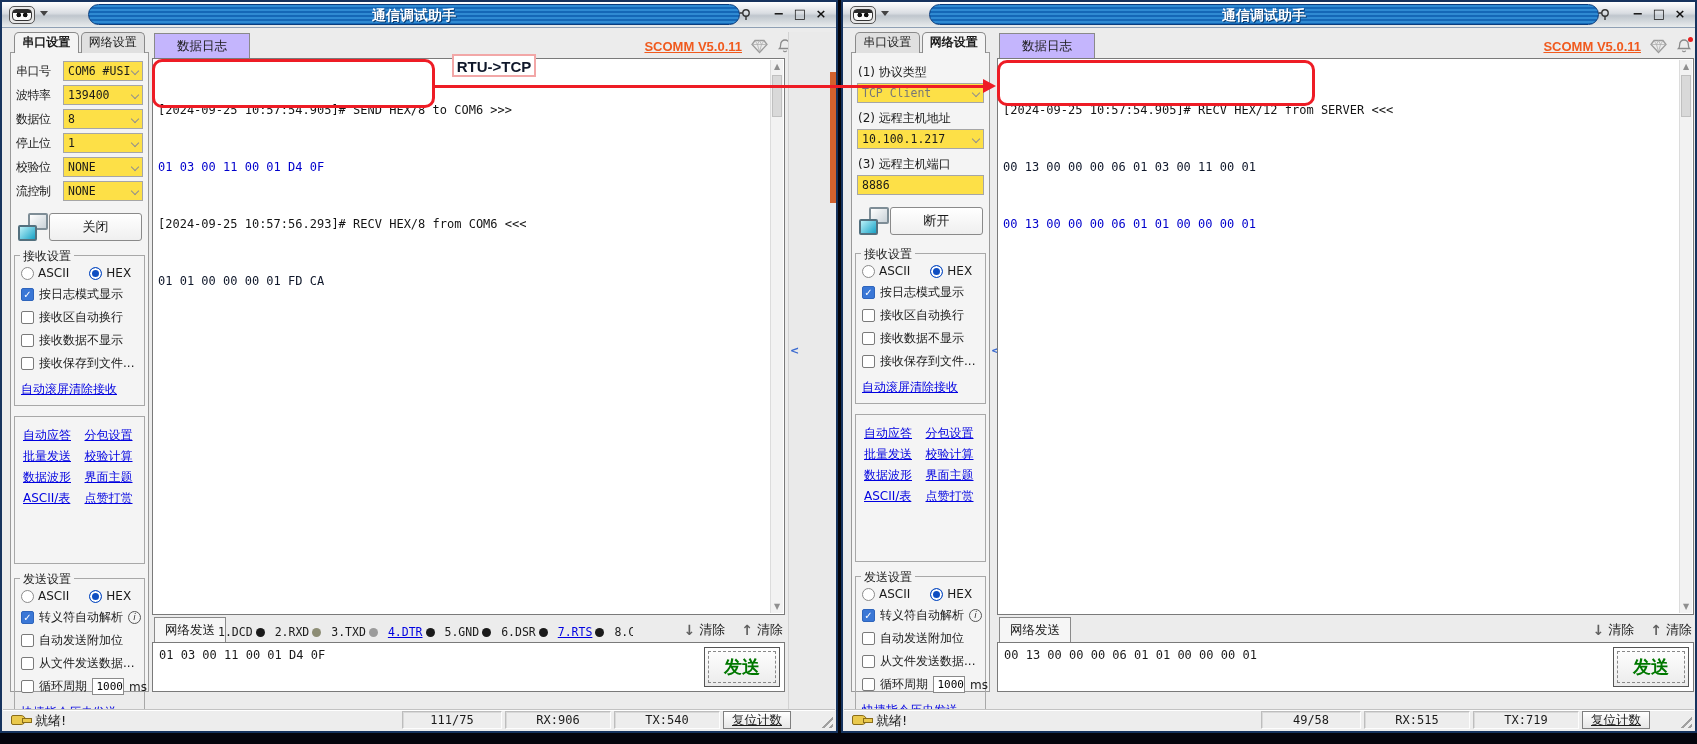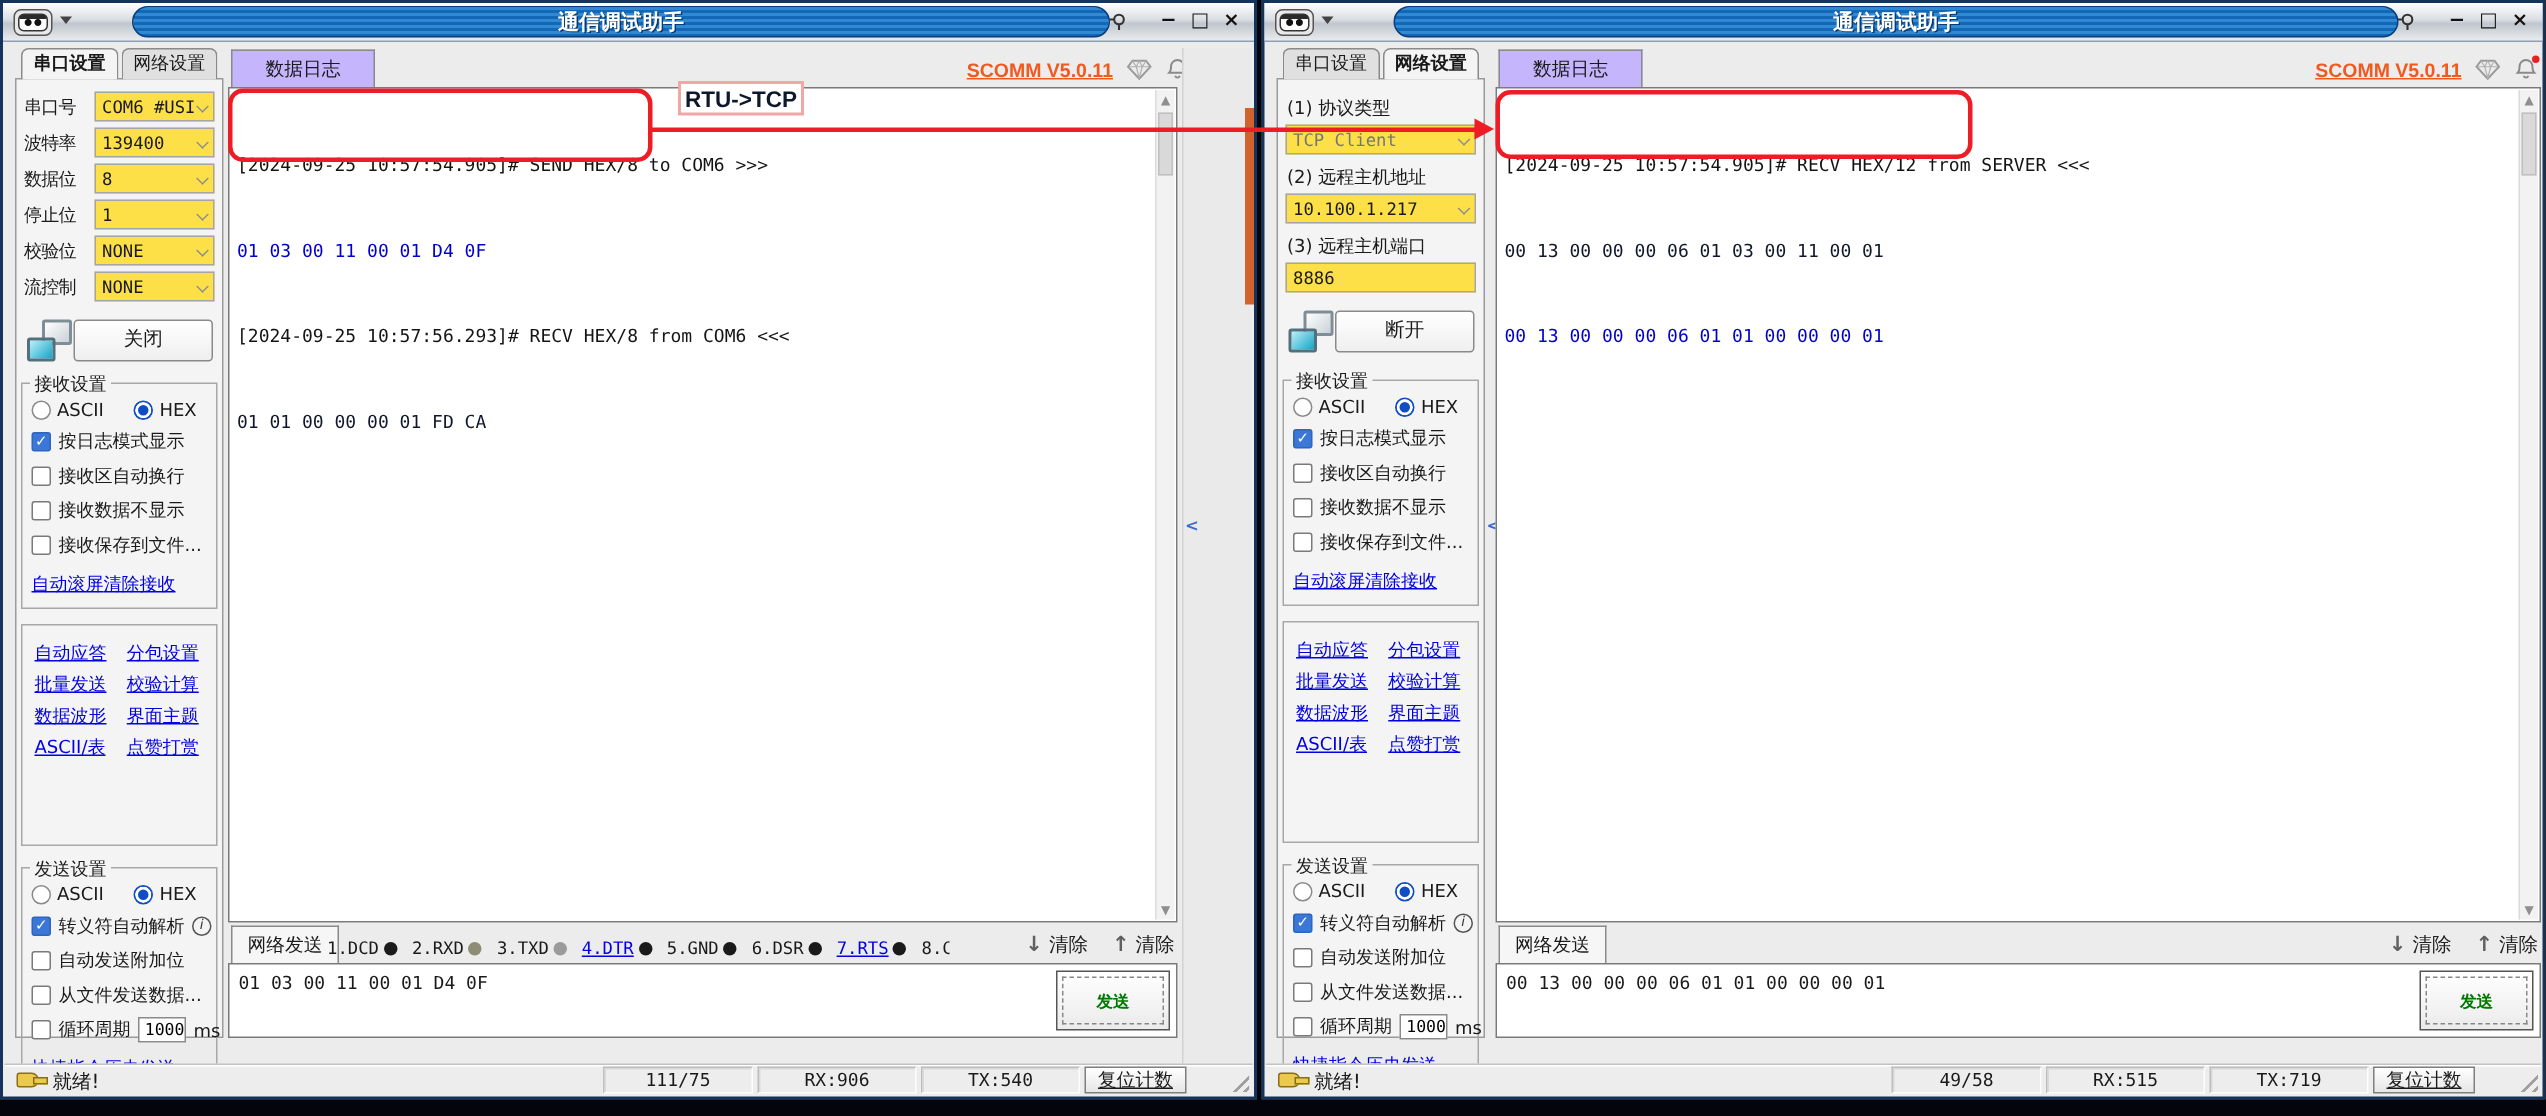--- a/index.html
+++ b/index.html
@@ -84,21 +84,21 @@
   .pin-dot{width:9px;height:9px;border-radius:50%;background:#1a1a1a;flex:none}
   .pin-dot.gray{background:#8d8d75}
   .pin-dot.gray2{background:#9b9b9b}
   .pin-link{color:#0000e0;text-decoration:underline}
   .clear-btns{position:absolute;right:2px;bottom:3px;display:flex;gap:16px;align-items:center}
   .clr{display:flex;align-items:center;gap:4px;font-size:13px;color:#222}
   .clr-arrow{font-size:14px;font-weight:bold;color:#606060}
   .send-area{position:absolute;top:610px;left:0;right:0;height:50px;background:#fff;border:1px solid #7a7a7a;
     font-family:"DejaVu Sans Mono",monospace;font-size:12px;padding:5px 6px}
   .send-btn{position:absolute;right:4px;top:4px;bottom:4px;width:76px;background:linear-gradient(#ffffff,#ebebeb);
-    border:1px solid #555;outline:1px dashed #888;outline-offset:-5px;color:#007800;font-weight:bold;font-size:11px;
+    border:1px solid #555;outline:1px dashed #888;outline-offset:-5px;color:#007800;font-weight:bold;font-size:18px;
     display:flex;align-items:center;justify-content:center}
   
   .statusbar{position:absolute;left:1px;right:1px;bottom:1px;height:21px;background:#ededed;border-top:1px solid #c2c2c2;box-shadow:inset 0 1px 0 #fff}
   .sb-hand{position:absolute;left:8px;top:5px;width:15px;height:10px;background:#eac94d;border:1px solid #8a6d1a;border-radius:2px 5px 5px 2px}
   .sb-hand::after{content:"";position:absolute;right:-7px;top:2px;width:8px;height:3px;background:#eac94d;border:1px solid #8a6d1a}
   .sb-ready{position:absolute;left:32px;top:2px;font-size:13px}
   .sb-segs{position:absolute;right:44px;top:1px;display:flex;height:18px;gap:3px}
   .seg{border:1px solid #bdbdbd;border-right-color:#fdfdfd;border-bottom-color:#fdfdfd;box-shadow:inset 1px 1px 0 #d9d9d9;
     line-height:16px;text-align:center;font-size:12px;font-family:"DejaVu Sans Mono",monospace}
   .seg-b{width:100px}.seg-m{width:106px}

